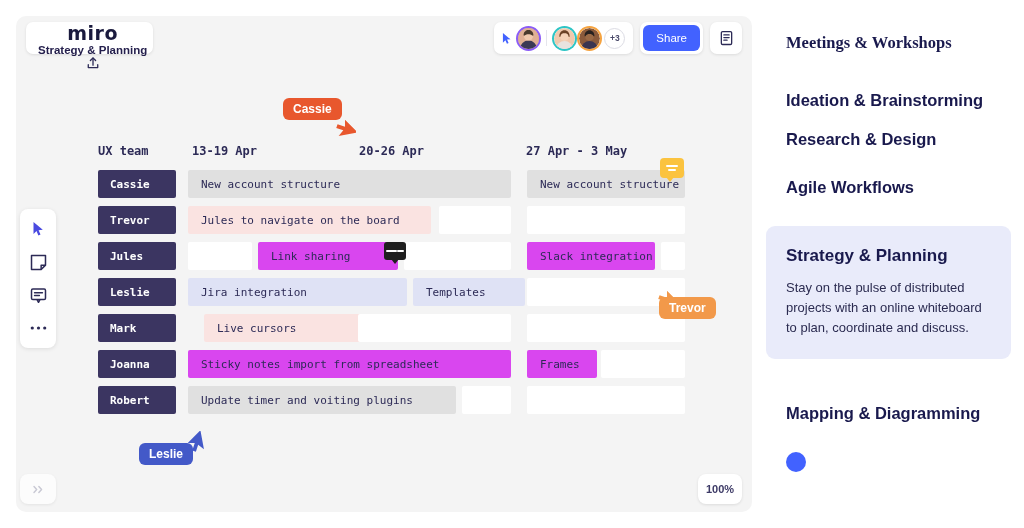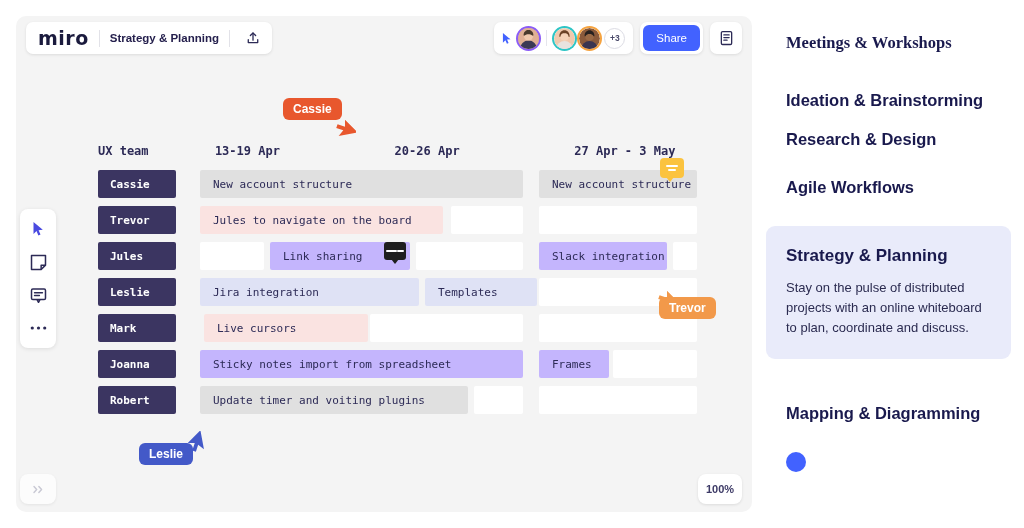--- a/index.html
+++ b/index.html
@@ -24,20 +24,21 @@
 
   
   .topbar-left {
     position: absolute; left: 10px; top: 6px;
     height: 32px;
     background: #ffffff;
     border-radius: 7px;
     display: flex; align-items: center;
     padding: 0 6px 0 12px;
     box-shadow: 0 1px 3px rgba(0,0,0,.10);
+    flex-direction: column;
   }
   .miro-logo {
     font-family: "DejaVu Sans", sans-serif;
     font-weight: 700; font-size: 19px; letter-spacing: .5px;
     color: #1a1a3d;
   }
   .vdiv { width: 1px; height: 17px; background: #e2e2e8; margin: 0 10px; }
   .board-title { font-size: 11.5px; font-weight: 700; color: #25204d; white-space: nowrap; }
   .share-icon-btn {
     width: 26px; height: 26px; display: flex; align-items: center; justify-content: center;
@@ -103,49 +104,49 @@
   .zoom-pill {
     position: absolute; right: 10px; bottom: 8px;
     min-width: 44px; height: 30px; background: #fff; border-radius: 8px;
     display:flex; align-items:center; justify-content:center;
     box-shadow: 0 1px 3px rgba(0,0,0,.10);
     font-size: 11px; font-weight: 700; color:#3d3a66; cursor:pointer;
   }
 
   
   .gantt { position: absolute; left: 82px; top: 128px; width: 620px; }
-  .gantt-head { display: flex; height: 26px; align-items: flex-start; position: relative; gap: 36px; }
+  .gantt-head { display: flex; height: 26px; align-items: flex-start; position: relative; }
   .gh {
     font-family: "DejaVu Sans Mono", monospace;
     font-size: 12px; font-weight: 700; color: #2c2a56;
     white-space: nowrap;
   }
   .gh-name { width: 94px; }
   .gh-c1 { width: 167px; }
   .gh-c2 { width: 167px; }
   .gh-c3 { width: 167px; }
 
   .row { display: flex; align-items: center; height: 28px; margin-bottom: 8px; }
   .row-name {
     width: 78px; height: 28px; background: #3b3561; border-radius: 2px;
     color: #fff; font-family: "DejaVu Sans Mono", monospace;
     font-size: 11px; font-weight: 700;
     display: flex; align-items: center; padding-left: 12px;
   }
-  .track { position: relative; flex: 1; height: 28px; margin-left: 24px; padding-left: 36px; }
+  .track { position: relative; flex: 1; height: 28px; margin-left: 12px; padding-left: 36px; }
   .bar {
     position: absolute; top: 0; height: 28px; border-radius: 2px;
     font-family: "DejaVu Sans Mono", monospace;
     font-size: 11px; color: #2c2a56;
     display: flex; align-items: center; padding-left: 13px;
     white-space: nowrap; overflow: hidden;
   }
   .bar.grey   { background: #e0e0e0; }
   .bar.pink   { background: #fae3e1; }
-  .bar.yellow { background: #c4b5fd; }
+  .bar.yellow { background: #d946ef; }
   .bar.blue   { background: #dfe2f5; }
   .bar.white  { background: #ffffff; }
 
   
   .cursor-tag {
     position: absolute;
     font-size: 12px; font-weight: 700; color: #fff;
     padding: 4px 10px; border-radius: 6px; white-space: nowrap;
   }
   .cursor-arrow { position: absolute; }
@@ -335,21 +336,21 @@
           <div class="row-name">Leslie</div>
           <div class="track">
             <div class="bar blue" style="left: 0px; width: 219px;">Jira integration</div>
             <div class="bar blue" style="left: 225px; width: 112px;">Templates</div>
             <div class="bar white" style="left: 339px; width: 158px;"></div>
           </div>
         </div>
         <div class="row">
           <div class="row-name">Mark</div>
           <div class="track">
-            <div class="bar pink" style="left: 4px; width: 164px;">Live cursors</div>
+            <div class="bar pink" style="left: 16px; width: 164px;">Live cursors</div>
             <div class="bar white" style="left: 170px; width: 153px;"></div>
             <div class="bar white" style="left: 339px; width: 158px;"></div>
           </div>
         </div>
         <div class="row">
           <div class="row-name">Joanna</div>
           <div class="track">
             <div class="bar yellow" style="left: 0px; width: 323px;">Sticky notes import from spreadsheet</div>
             <div class="bar yellow" style="left: 339px; width: 70px;">Frames</div>
             <div class="bar white" style="left: 413px; width: 84px;"></div>

